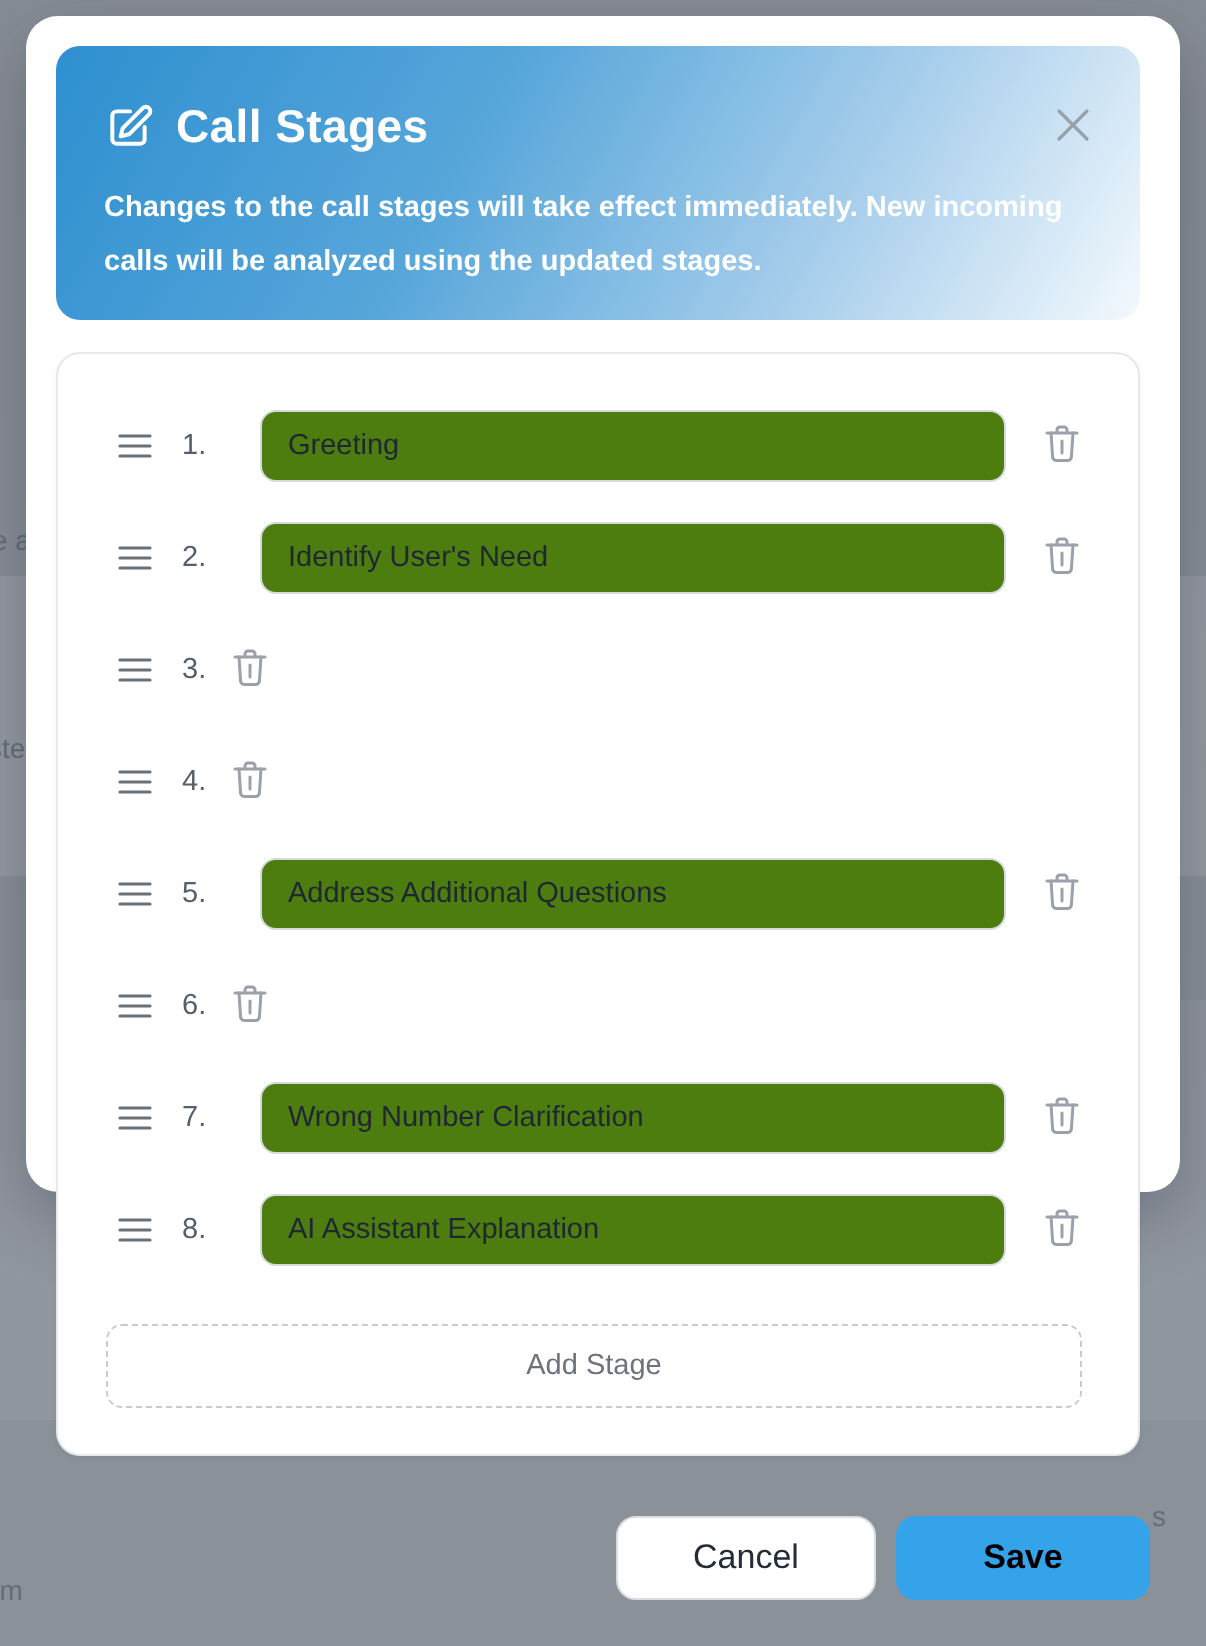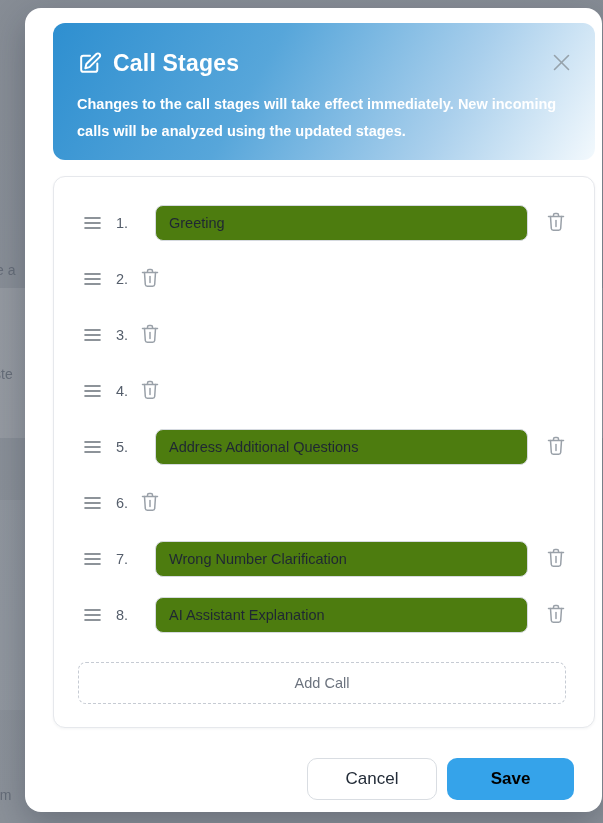--- a/index.html
+++ b/index.html
@@ -14,25 +14,25 @@
   .backdrop {
     position: absolute; inset: 0;
     background: linear-gradient(180deg, #82889180 0%, #8b919980 100%);
   }
   .backdrop .band1 { position:absolute; left:0; right:0; top:288px; height:150px; background:rgba(255,255,255,0.10); }
   .backdrop .band2 { position:absolute; left:0; right:0; top:500px; height:210px; background:rgba(255,255,255,0.06); }
   .frag { position: absolute; color: #5f6773; font-size: 14px; opacity: .85; white-space: nowrap; }
 
   
   .modal {
-    position: absolute; left: 25px; top: 8px;
-    width: 577px; height: 804px;
+    position: absolute; left: 13px; top: 8px;
+    width: 577px; height: 588px;
     background: #ffffff; border-radius: 16px;
     box-shadow: 0 12px 34px rgba(20,30,45,.28);
-    padding: 15px 28px;
+    padding: 15px 15px;
   }
 
   
   .mheader {
     width: 542px; height: 137px; border-radius: 12px;
     background: linear-gradient(120deg, #2e8fd0 0%, #57a6da 38%, #a9cfec 72%, #f3f9fd 100%);
     padding: 27px 24px 0 24px;
     position: relative;
   }
   .title-row { display: flex; align-items: center; gap: 11px; }
@@ -137,20 +137,21 @@
 
     <div class="stage-row">
       <span class="drag">
           <svg width="17" height="14" viewBox="0 0 17 14" stroke="#687078" stroke-width="1.6" stroke-linecap="round">
             <line x1="1" y1="2" x2="16" y2="2"></line>
             <line x1="1" y1="7" x2="16" y2="7"></line>
             <line x1="1" y1="12" x2="16" y2="12"></line>
           </svg>
         </span>
       <span class="num">2.</span>
+      <input class="stage-input" type="text" value="Identify User's Need" style="">
       <button class="trash-btn"><svg width="18" height="20" viewBox="0 0 18 20" fill="none" stroke="#9aa1a9" stroke-width="1.5" stroke-linecap="round">
             <path d="M1.5 4.5 h15"></path>
             <path d="M6.5 4 v-1 a1.5 1.5 0 0 1 1.5 -1.5 h2 a1.5 1.5 0 0 1 1.5 1.5 v1"></path>
             <path d="M3.5 4.5 l.8 12 a2 2 0 0 0 2 1.8 h5.4 a2 2 0 0 0 2 -1.8 l.8 -12"></path>
             <line x1="9" y1="8.5" x2="9" y2="14.5"></line>
           </svg></button>
     </div>
 
     <div class="stage-row">
       <span class="drag">
@@ -250,21 +251,21 @@
       <span class="num">8.</span>
       <input class="stage-input" type="text" value="AI Assistant Explanation" style="">
       <button class="trash-btn"><svg width="18" height="20" viewBox="0 0 18 20" fill="none" stroke="#9aa1a9" stroke-width="1.5" stroke-linecap="round">
             <path d="M1.5 4.5 h15"></path>
             <path d="M6.5 4 v-1 a1.5 1.5 0 0 1 1.5 -1.5 h2 a1.5 1.5 0 0 1 1.5 1.5 v1"></path>
             <path d="M3.5 4.5 l.8 12 a2 2 0 0 0 2 1.8 h5.4 a2 2 0 0 0 2 -1.8 l.8 -12"></path>
             <line x1="9" y1="8.5" x2="9" y2="14.5"></line>
           </svg></button>
     </div>
 
-    <button class="add-stage">Add Call</button>
+    <button class="add-stage">Add Stage</button>
   </div>
 
   <div class="mfooter">
     <button class="btn btn-cancel">Cancel</button>
     <button class="btn btn-save">Save</button>
   </div>
 
 </div>
 
 </body></html>

